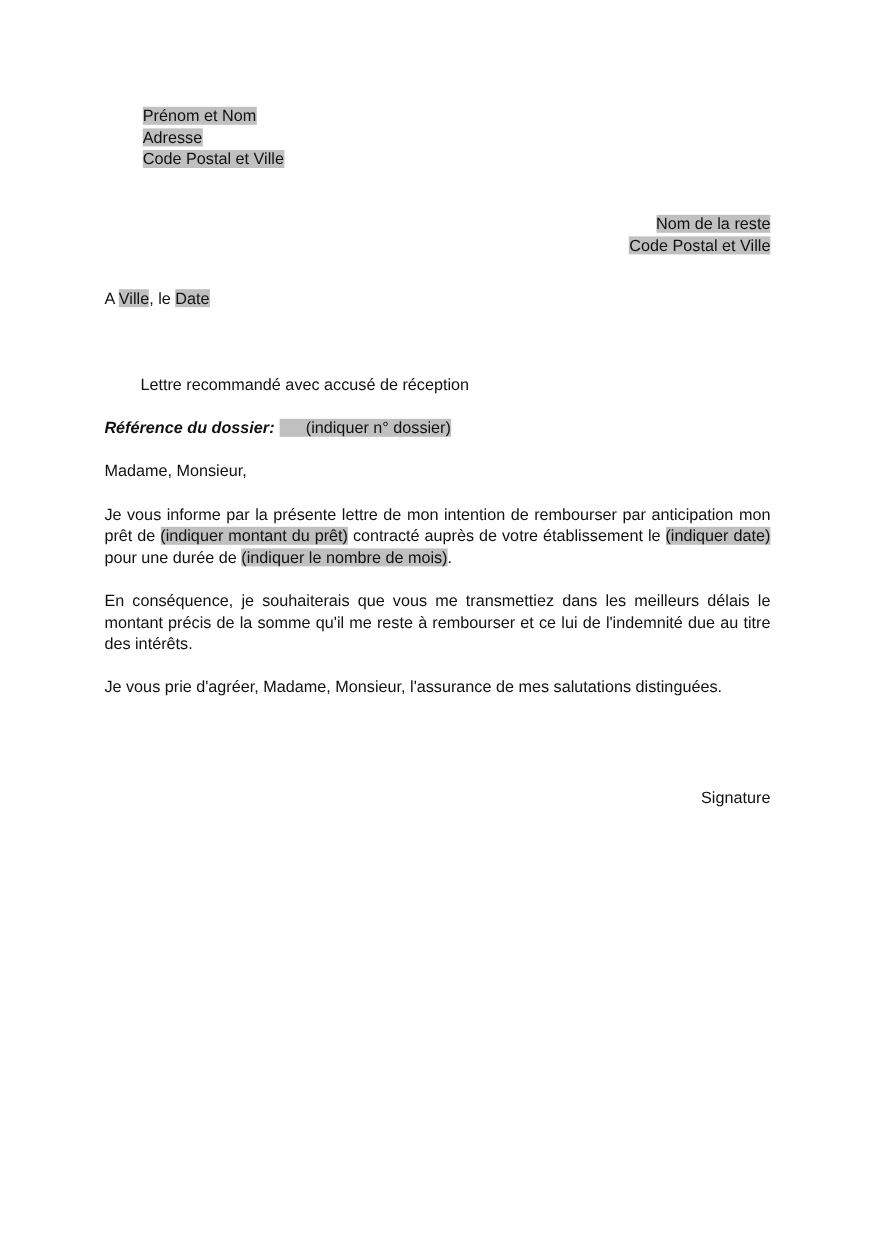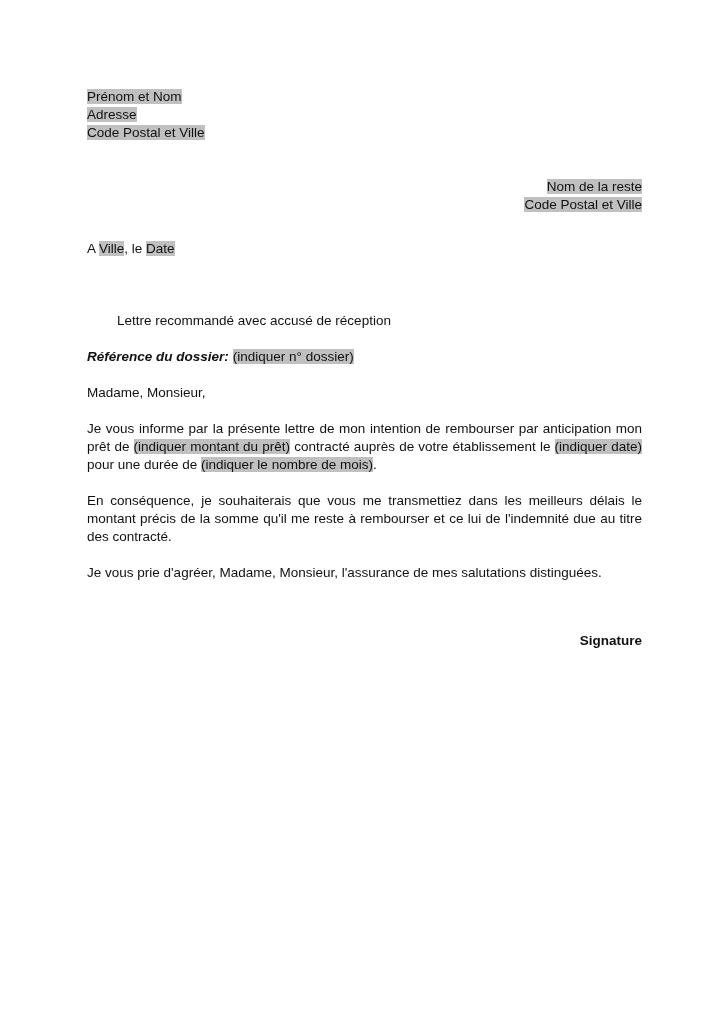--- a/index.html
+++ b/index.html
@@ -25,30 +25,30 @@
     position: absolute;
     left: 87px;
     right: 86px;
     top: 0;
     font-size: 13.5px;
     line-height: 18px;
   }
   .line { white-space: pre-wrap; }
   .hl { background: var(--hl-color); }
 
-  .sender-block    { margin-top: 88px; }
+  .sender-block    { margin-top: 88px; margin-left: 32px; }
   .recipient-block { margin-top: 36px; text-align: right; }
   .dateline        { margin-top: 26px; }
   .subject-line    { margin-top: 54px; margin-left: 30px; }
   .reference-line  { margin-top: 18px; }
   .reference-label { font-weight: bold; font-style: italic; }
-  .reference-value { margin-left: 4px; }
+  .reference-value { margin-left: 4px; padding-left: 22px; }
   .salutation      { margin-top: 18px; }
   .para            { margin-top: 18px; text-align: justify; }
-  .signature-line  { margin-top: 50px; text-align: right; font-weight: bold; }
+  .signature-line  { margin-top: 74px; text-align: right; }
   .footer-note {
     position: absolute;
     left: 87px;
     top: 953px;
     font-size: 11px;
     line-height: 14px;
     color: #222222;
   }
 </style>
 </head>
@@ -71,21 +71,21 @@
     <div class="dateline line"><span>A </span><span class="hl">Ville</span><span>, le </span><span class="hl">Date</span></div>
 
     <div class="subject-line">Lettre recommandé avec accusé de réception</div>
 
     <div class="reference-line"><span class="reference-label">Référence du dossier:</span><span class="hl reference-value">(indiquer n° dossier)</span></div>
 
     <div class="salutation">Madame, Monsieur,</div>
 
     <div class="para"><span>Je vous informe par la présente lettre de mon intention de rembourser par anticipation mon prêt de </span><span class="hl">(indiquer montant du prêt)</span><span> contracté auprès de votre établissement le </span><span class="hl">(indiquer date)</span><span> pour une durée de </span><span class="hl">(indiquer le nombre de mois)</span><span>.</span></div>
 
-    <div class="para">En conséquence, je souhaiterais que vous me transmettiez dans les meilleurs délais le montant précis de la somme qu'il me reste à rembourser et ce lui de l'indemnité due au titre des contracté.</div>
+    <div class="para">En conséquence, je souhaiterais que vous me transmettiez dans les meilleurs délais le montant précis de la somme qu'il me reste à rembourser et ce lui de l'indemnité due au titre des intérêts.</div>
 
     <div class="para">Je vous prie d'agréer, Madame, Monsieur, l'assurance de mes salutations distinguées.</div>
 
     <div class="signature-line">Signature</div>
 
   </div>
 
 </div>
 
 </body></html>

